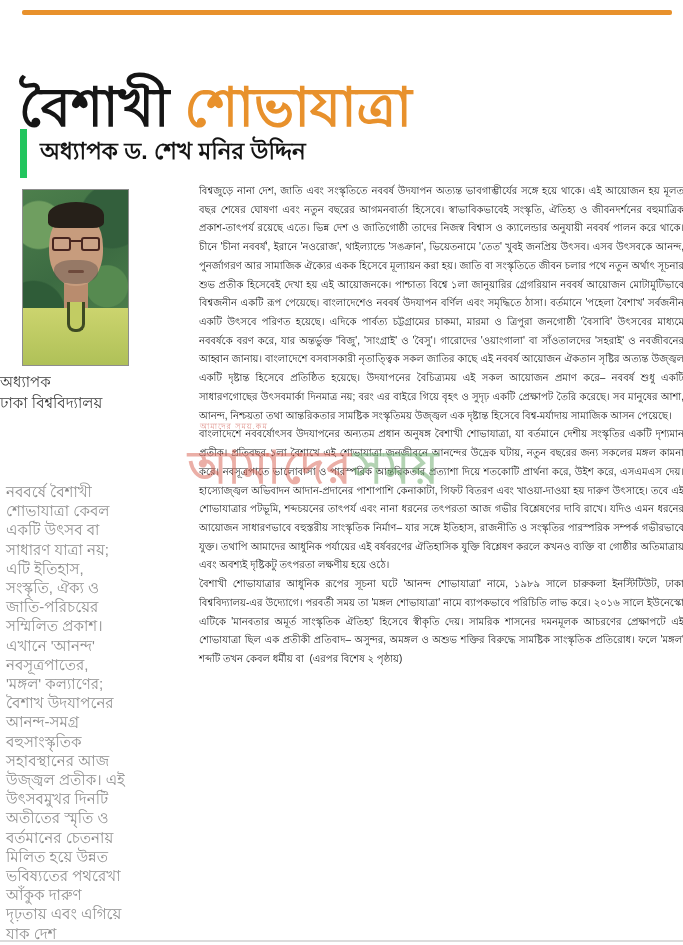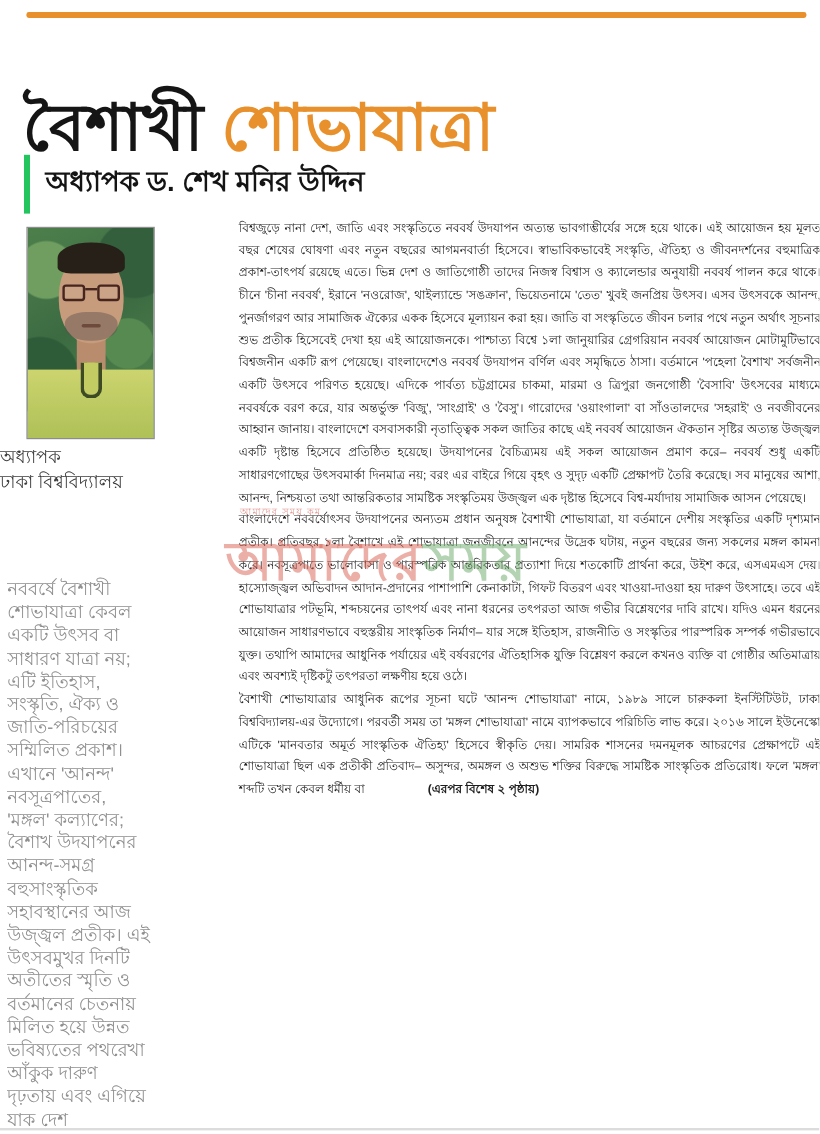--- a/index.html
+++ b/index.html
@@ -6,21 +6,21 @@
   .page{
     position:relative;width:683px;height:945px;background:#fff;overflow:hidden;
     font-family:"Liberation Sans",sans-serif;
   }
   .top-rule{position:absolute;left:22px;top:10px;width:650px;height:5px;background:#e8912c;border-radius:2px;}
   .bottom-rule{position:absolute;left:0;top:940px;width:683px;height:2px;background:#dcdcdc;}
 
   .headline{position:absolute;left:19px;top:38px;width:640px;font-size:54px;line-height:1.25;font-weight:bold;letter-spacing:0;color:#151515;white-space:nowrap;}
   .headline .accent{color:#e8912c;}
 
-  .byline{position:absolute;left:20px;top:129px;border-left:5px solid #22c55e;padding:4px 0 6px 13px;font-size:23px;font-weight:600;color:#141414;}
+  .byline{position:absolute;left:20px;top:129px;border-left:7px solid #22c55e;padding:4px 0 6px 13px;font-size:23px;font-weight:600;color:#141414;}
 
   
   .photo{position:absolute;left:22px;top:189px;width:107px;height:177px;border:1px solid #8d8d8d;box-sizing:border-box;overflow:hidden;
     background:
       radial-gradient(circle at 15% 20%, #6f9e60 0 14%, transparent 15%),
       radial-gradient(circle at 85% 15%, #335f3c 0 18%, transparent 19%),
       radial-gradient(circle at 80% 55%, #568a50 0 16%, transparent 17%),
       radial-gradient(circle at 10% 70%, #2f5c38 0 20%, transparent 21%),
       linear-gradient(150deg,#4d7f4c 0%,#3c6b42 45%,#55894f 100%);}
   .photo .neck{position:absolute;left:41px;top:92px;width:24px;height:40px;background:#b98c6e;}
@@ -34,21 +34,21 @@
   .photo .mouth{position:absolute;left:45px;top:80px;width:16px;height:3px;background:#6e4a3c;border-radius:2px;}
   .photo .shirt{position:absolute;left:0;top:118px;width:105px;height:59px;background:linear-gradient(180deg,#ccd46e,#aec057);}
   .photo .collar{position:absolute;left:44px;top:112px;width:18px;height:30px;border:3px solid #3d4a23;border-top:none;border-radius:0 0 8px 8px;box-sizing:border-box;background:#c2cc63;}
 
   .photo-caption{position:absolute;left:0px;top:371px;width:166px;text-align:left;font-size:15px;line-height:21px;color:#3d3d3d;white-space:pre-line;}
 
   .pull-quote{position:absolute;left:6px;top:482px;width:169px;text-align:left;font-size:15px;line-height:19.2px;color:#8f8f8f;white-space:pre-line;}
 
   .article{position:absolute;left:199px;top:182px;width:485px;font-size:10px;line-height:18.72px;color:#1d1d1d;text-align:justify;}
   .article p{margin:0;}
-  .article .cont{font-weight:bold;white-space:nowrap;margin-left:47px;}
+  .article .cont{font-weight:normal;white-space:nowrap;}
 
   .watermark{position:absolute;left:188px;top:420px;pointer-events:none;}
   .watermark .wm-small{font-size:8px;color:rgba(198,64,52,0.55);letter-spacing:1px;margin-left:12px;}
   .watermark .wm-big{font-size:45px;font-weight:bold;letter-spacing:2px;filter:blur(0.4px);}
   .watermark .wm-red{color:rgba(214,88,72,0.48);}
   .watermark .wm-green{color:rgba(104,168,104,0.5);}
 </style>
 </head>
 <body>
 

